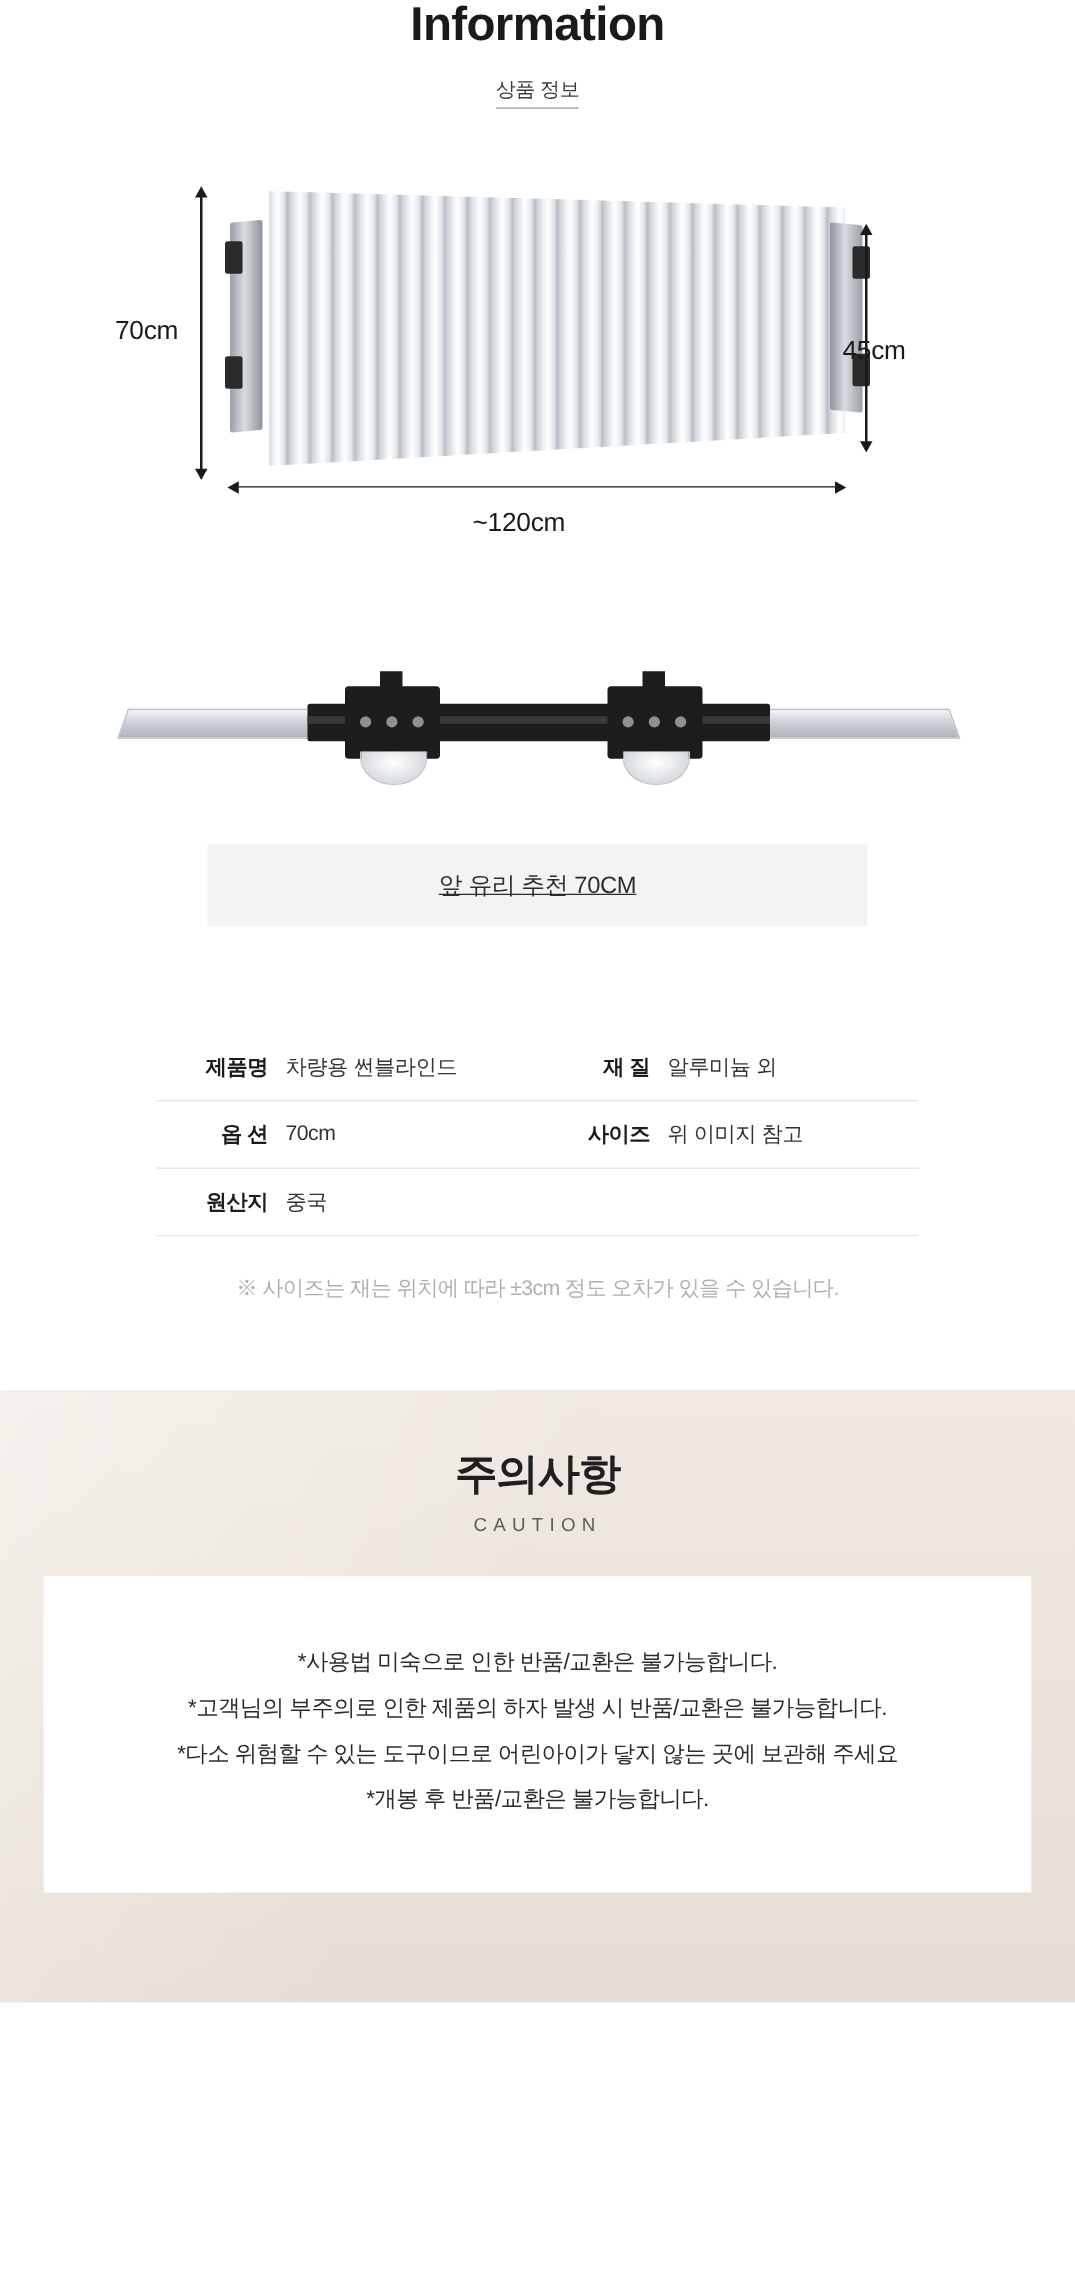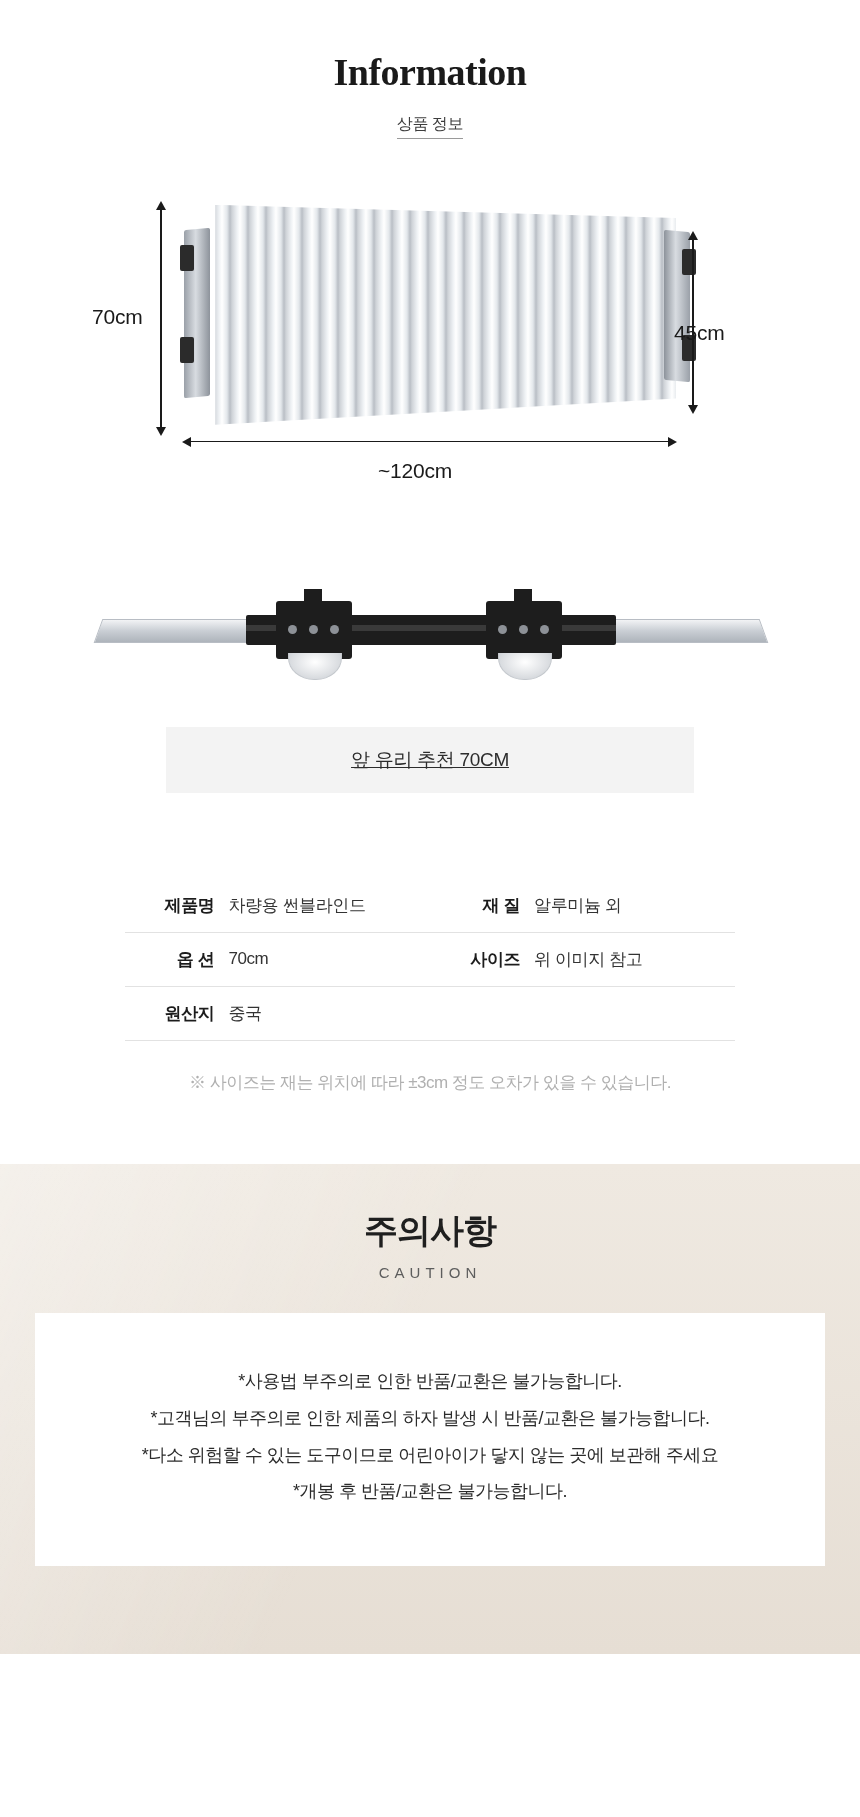--- a/index.html
+++ b/index.html
@@ -15,23 +15,21 @@
   }
   .page {
     width: 860px;
     margin: 0 auto;
     position: relative;
     overflow: hidden;
   }
 
   
   .info-head {
-    padding-top: 52px;
-    text-align: center;
-    font-family: Liberation Serif, serif;
+    text-align: center;
   }
   .info-title {
     font-size: 38px;
     font-weight: bold;
     letter-spacing: -0.5px;
     color: #1a1a1a;
     line-height: 1.1;
   }
   .info-sub {
     margin-top: 20px;
@@ -384,20 +382,20 @@
       </tr>
     </tbody>
   </table>
 
   <div class="note">※ 사이즈는 재는 위치에 따라 ±3cm 정도 오차가 있을 수 있습니다.</div>
 
   <div class="caution">
     <div class="caution-title">주의사항</div>
     <div class="caution-sub">CAUTION</div>
     <div class="caution-box">
-      <div class="caution-line">*사용법 부주의로 인한 반품/교환은 불가능합니다.</div>
+      <div class="caution-line">*사용법 미숙으로 인한 반품/교환은 불가능합니다.</div>
       <div class="caution-line">*고객님의 부주의로 인한 제품의 하자 발생 시 반품/교환은 불가능합니다.</div>
       <div class="caution-line">*다소 위험할 수 있는 도구이므로 어린아이가 닿지 않는 곳에 보관해 주세요</div>
       <div class="caution-line">*개봉 후 반품/교환은 불가능합니다.</div>
     </div>
   </div>
 
 </div>
 
 </body></html>

